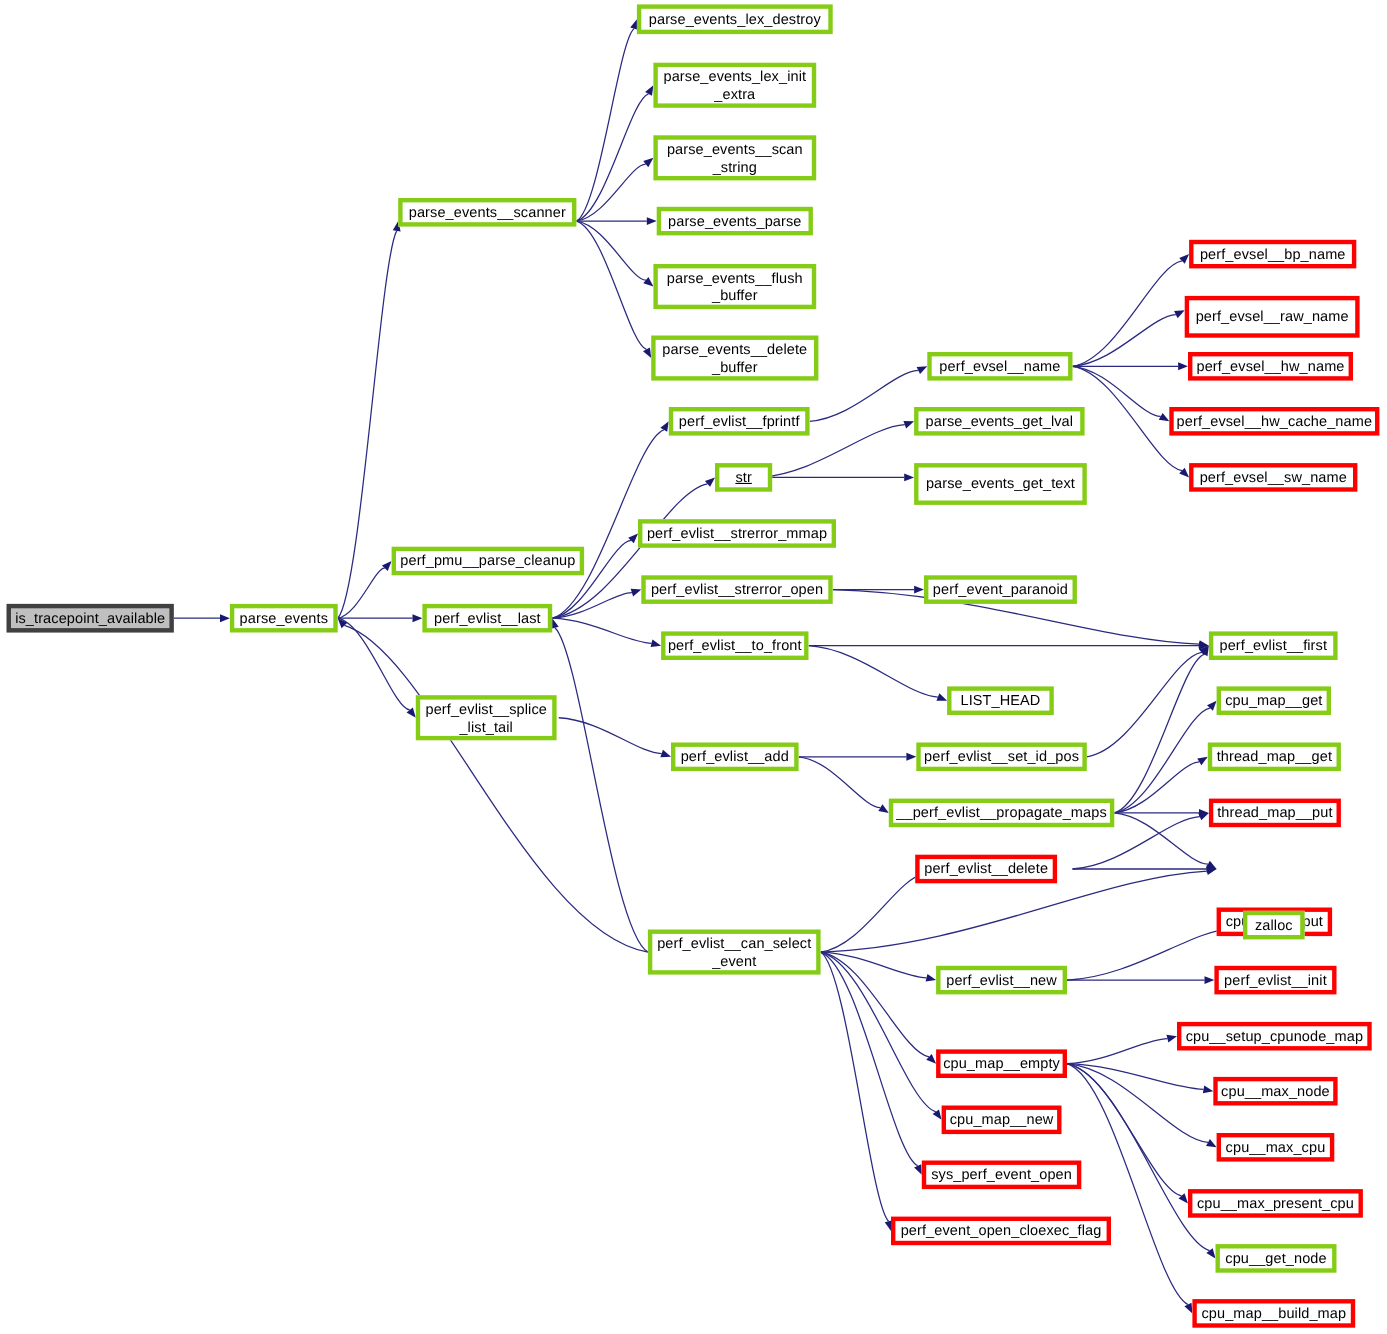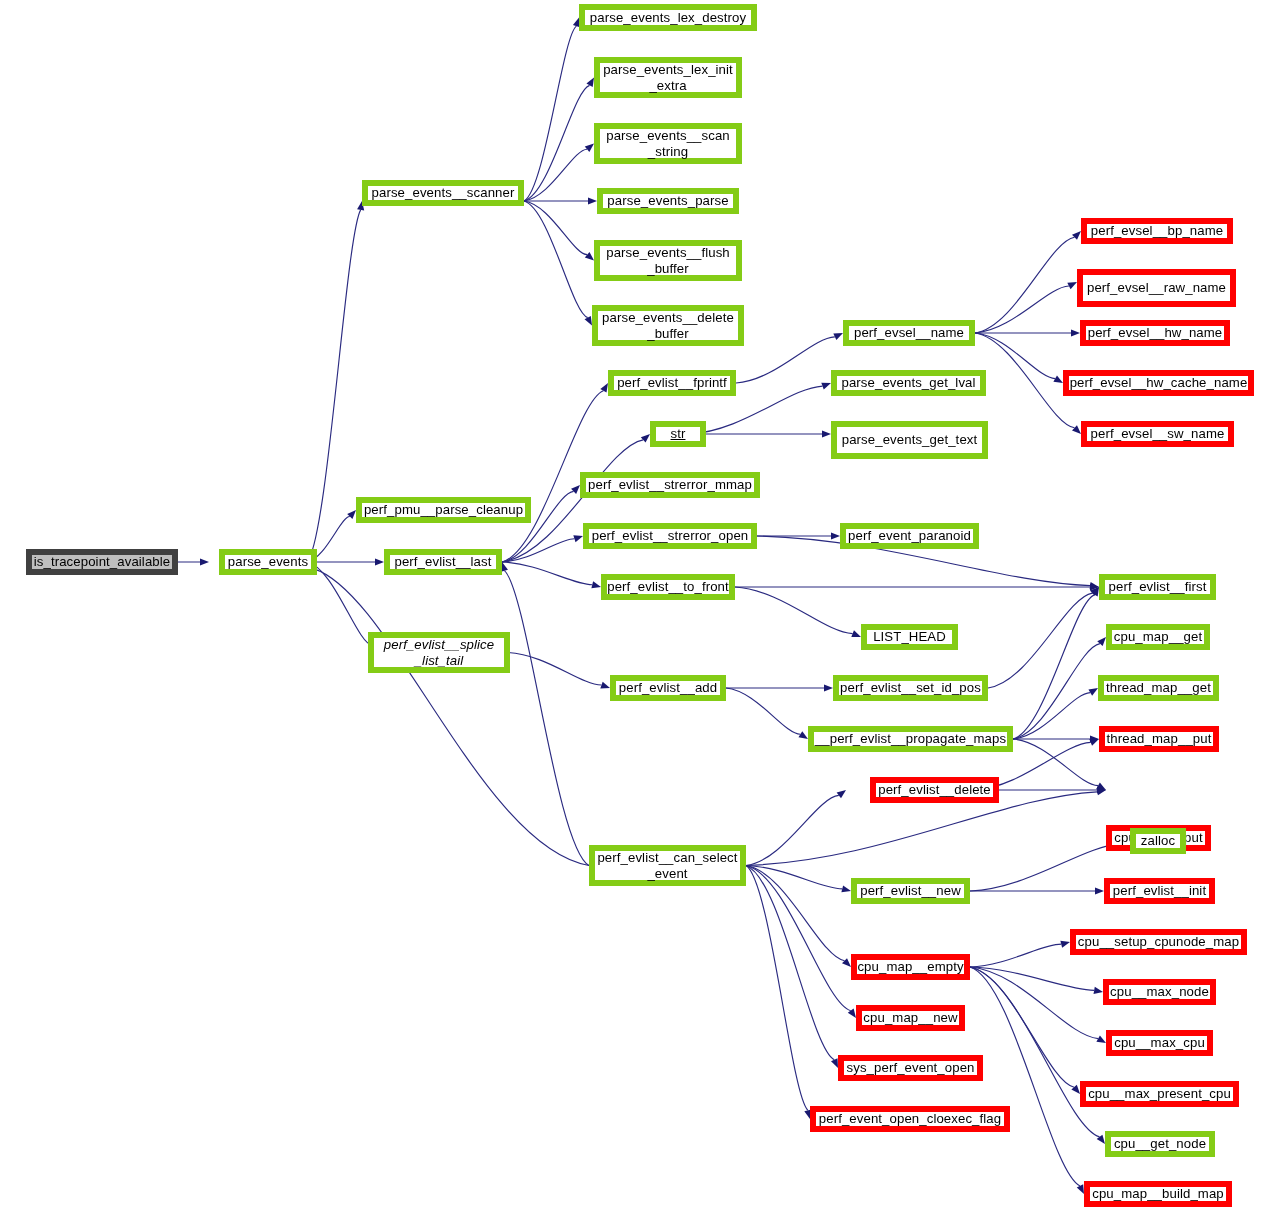--- a/index.html
+++ b/index.html
@@ -23,35 +23,34 @@
     overflow: visible;
   }
   .node-box {
     position: absolute;
     box-sizing: border-box;
     display: flex;
     align-items: center;
     justify-content: center;
     text-align: center;
     background: #ffffff;
-    border: 6px solid #84cc16;
+    border: 4px solid #84cc16;
     color: #000000;
     font-size: 13.2px;
     line-height: 15.5px;
     letter-spacing: 0.1px;
     white-space: pre-line;
     padding: 0 22px;
   }
   .node-box.red {
     border-color: #ff0000;
   }
   .node-box.root {
     background: #bfbfbf;
     border-color: #404040;
-    margin-left: 20px;
   }
   .edge-path {
     fill: none;
     stroke: #2a2a80;
     stroke-width: 1.15;
   }
   .edge-head {
     fill: #191970;
     stroke: none;
   }
@@ -169,52 +168,52 @@
       <polygon class="edge-head" points="1106,1043 1096.3873517731708,1041.7522043167096 1099.8996655483584,1035.4670112453214"></polygon>
       <path class="edge-path" d="M970,967 C1011.8,974.62 1047,1081.3 1074.1076647599828,1087.1970311319799"></path>
       <polygon class="edge-head" points="1080,1094 1071.3864772127747,1089.5539652279867 1076.8288523071908,1084.840097035973"></polygon>
       <path class="edge-path" d="M970,967 C1021.3,977.62 1064.5,1126.3 1099.5419574166865,1136.8438997241"></path>
       <polygon class="edge-head" points="1105,1144 1096.6795173063265,1139.0271167574256 1102.4043975270465,1134.6606826907746"></polygon>
       <path class="edge-path" d="M970,967 C1013.32,980.62 1049.8,1171.3 1079.960911638412,1185.957253876487"></path>
       <polygon class="edge-head" points="1084,1194 1076.7438131890067,1187.572889221122 1083.1780100878173,1184.3416185318517"></polygon>
     </svg>
   <div id="node-layer">
       <div class="node-box root" style="left: 6px; top: 549px; width: 152px; height: 26px;">is_tracepoint_available</div>
-      <div class="node-box" style="left: 209px; top: 549px; width: 98px; height: 26px; margin-left: 10px;">parse_events</div>
+      <div class="node-box" style="left: 209px; top: 549px; width: 98px; height: 26px;">parse_events</div>
       <div class="node-box" style="left: 362px; top: 180px; width: 162px; height: 26px;">parse_events__scanner</div>
       <div class="node-box" style="left: 579px; top: 4px; width: 178px; height: 27px;">parse_events_lex_destroy</div>
       <div class="node-box" style="left: 594px; top: 57px; width: 148px; height: 41px;">parse_events_lex_init
 _extra</div>
       <div class="node-box" style="left: 594px; top: 123px; width: 148px; height: 41px;">parse_events__scan
 _string</div>
       <div class="node-box" style="left: 597px; top: 188px; width: 142px; height: 26px;">parse_events_parse</div>
       <div class="node-box" style="left: 594px; top: 240px; width: 148px; height: 41px;">parse_events__flush
 _buffer</div>
       <div class="node-box" style="left: 592px; top: 305px; width: 152px; height: 41px;">parse_events__delete
 _buffer</div>
       <div class="node-box" style="left: 356px; top: 497px; width: 175px; height: 26px;">perf_pmu__parse_cleanup</div>
       <div class="node-box" style="left: 384px; top: 549px; width: 118px; height: 26px;">perf_evlist__last</div>
-      <div class="node-box" style="left: 368px; top: 632px; width: 142px; height: 41px; font-style: italic;">perf_evlist__splice
+      <div class="node-box" style="left: 378px; top: 632px; width: 128px; height: 41px;">perf_evlist__splice
 _list_tail</div>
       <div class="node-box" style="left: 608px; top: 370px; width: 128px; height: 26px;">perf_evlist__fprintf</div>
       <div class="node-box" style="left: 650px; top: 421px; width: 40px; height: 26px; text-decoration: underline;">str</div>
       <div class="node-box" style="left: 580px; top: 472px; width: 180px; height: 26px;">perf_evlist__strerror_mmap</div>
       <div class="node-box" style="left: 583px; top: 523px; width: 174px; height: 26px;">perf_evlist__strerror_open</div>
       <div class="node-box" style="left: 601px; top: 574px; width: 134px; height: 26px;">perf_evlist__to_front</div>
       <div class="node-box" style="left: 610px; top: 675px; width: 116px; height: 26px;">perf_evlist__add</div>
       <div class="node-box" style="left: 589px; top: 845px; width: 157px; height: 41px;">perf_evlist__can_select
 _event</div>
       <div class="node-box" style="left: 843px; top: 320px; width: 132px; height: 26px;">perf_evsel__name</div>
       <div class="node-box" style="left: 831px; top: 370px; width: 155px; height: 26px;">parse_events_get_lval</div>
       <div class="node-box" style="left: 831px; top: 421px; width: 157px; height: 38px;">parse_events_get_text</div>
       <div class="node-box" style="left: 840px; top: 523px; width: 139px; height: 26px;">perf_event_paranoid</div>
       <div class="node-box" style="left: 861px; top: 624px; width: 97px; height: 26px;">LIST_HEAD</div>
       <div class="node-box" style="left: 833px; top: 675px; width: 155px; height: 26px;">perf_evlist__set_id_pos</div>
       <div class="node-box" style="left: 808px; top: 726px; width: 205px; height: 26px;">__perf_evlist__propagate_maps</div>
-      <div class="node-box red" style="left: 870px; top: 777px; width: 129px; height: 26px;">perf_evlist__delete</div>
+      <div class="node-box red" style="left: 832px; top: 777px; width: 129px; height: 26px;">perf_evlist__delete</div>
       <div class="node-box" style="left: 851px; top: 878px; width: 119px; height: 26px;">perf_evlist__new</div>
       <div class="node-box red" style="left: 851px; top: 954px; width: 119px; height: 26px;">cpu_map__empty</div>
       <div class="node-box red" style="left: 856px; top: 1005px; width: 109px; height: 26px;">cpu_map__new</div>
       <div class="node-box red" style="left: 838px; top: 1055px; width: 145px; height: 26px;">sys_perf_event_open</div>
       <div class="node-box red" style="left: 810px; top: 1106px; width: 200px; height: 26px;">perf_event_open_cloexec_flag</div>
       <div class="node-box red" style="left: 1081px; top: 218px; width: 152px; height: 26px;">perf_evsel__bp_name</div>
       <div class="node-box red" style="left: 1077px; top: 269px; width: 159px; height: 38px;">perf_evsel__raw_name</div>
       <div class="node-box red" style="left: 1080px; top: 320px; width: 150px; height: 26px;">perf_evsel__hw_name</div>
       <div class="node-box red" style="left: 1063px; top: 370px; width: 191px; height: 26px;">perf_evsel__hw_cache_name</div>
       <div class="node-box red" style="left: 1081px; top: 421px; width: 153px; height: 26px;">perf_evsel__sw_name</div>

